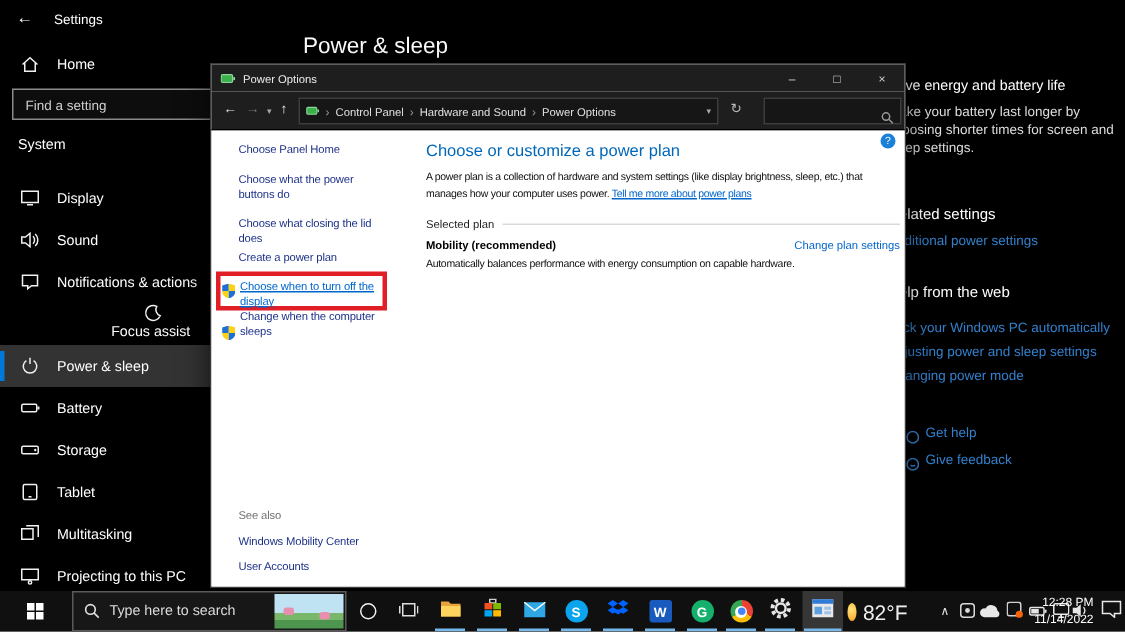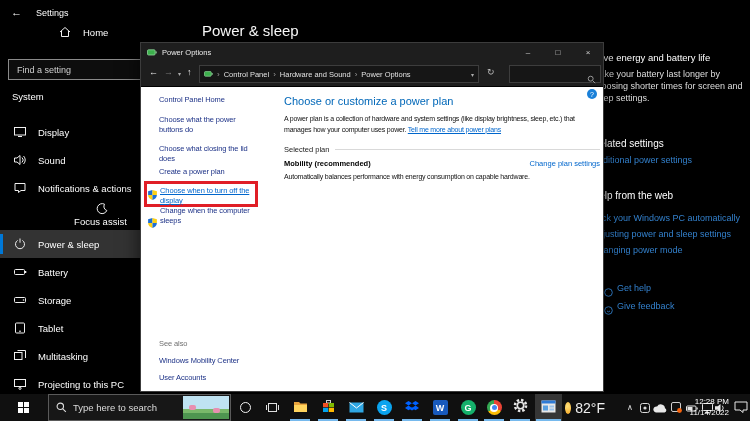--- a/index.html
+++ b/index.html
@@ -61,21 +61,21 @@
 </style>
 </head>
 <body>
 
 <div class="screen">
 
   <div>
     <span class="abs set-back" style="left:11px; top:6px;">←</span>
     <span class="abs set-title" style="left:36px; top:8px;">Settings</span>
 
-    <div class="side-row" style="top:18px;padding-left:45px;">
+    <div class="side-row" style="top:29px;">
       <span class="ic">
         <svg width="14" height="14" viewBox="0 0 14 14" fill="none" stroke="#f0f0f0" stroke-width="1">
             <path d="M2 7 L7 2.5 L12 7"></path>
             <path d="M3.5 6 V11.5 H10.5 V6"></path>
           </svg>
       </span>
       <span class="lb">Home</span>
     </div>
 
     <div class="find-box">
@@ -238,21 +238,21 @@
               <circle cx="4.5" cy="4.5" r="3"></circle>
               <path d="M7 7l3 3"></path>
             </svg>
         </span>
       </div>
     </div>
 
     <div class="cpl-body">
       <div class="helpdot">?</div>
 
-      <div class="lp navy" style="left:18px; top:8px;">Control Panel Home</div>
+      <div class="lp navy" style="left:18px; top:8px;">Choose Panel Home</div>
       <div class="lp task" style="left:18px; top:57px;">Choose what closing the lid does</div>
       <div class="lp task" style="left:18px; top:28px;">Choose what the power buttons do</div>
       <div class="lp task" style="left:18px; top:80px;">Create a power plan</div>
 
       <div class="redbox"></div>
       <span class="abs" style="left:7px; top:99px;">
         <svg width="9" height="10" viewBox="0 0 8 9">
             <defs>
               <clipPath id="sh1">
                 <path d="M4 0 L8 1.2 V4.5 C8 7 6 8.4 4 9 C2 8.4 0 7 0 4.5 V1.2 Z"></path>

